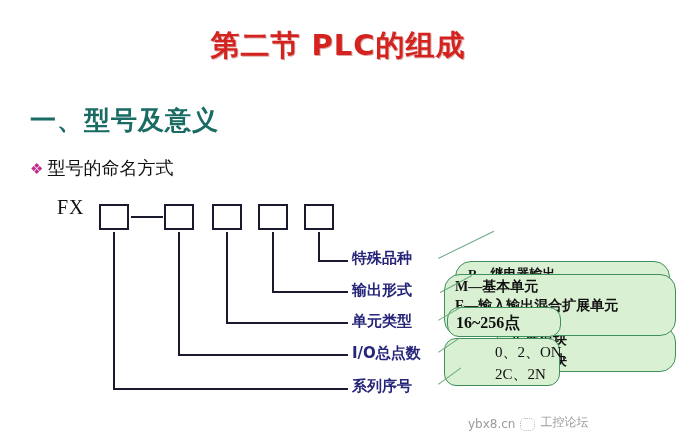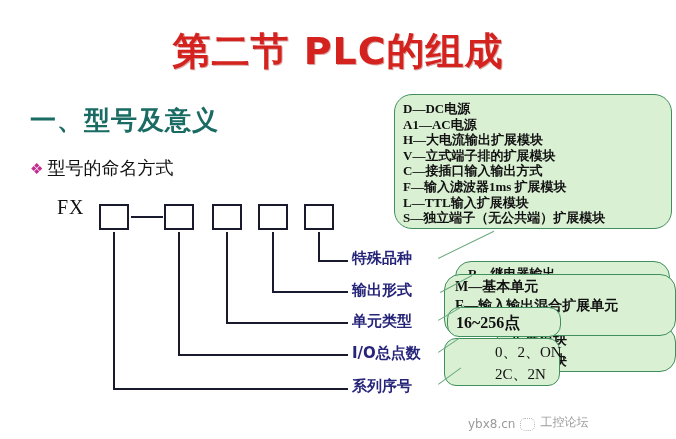--- a/index.html
+++ b/index.html
@@ -11,21 +11,21 @@
     position:relative;
   }
   .stage{position:absolute;left:0;top:0;width:676px;height:439px;}
 
   
   #title{
     position:absolute; left:0; top:26px; width:676px;
     text-align:center;
     font-family:"DejaVu Sans", sans-serif;
     font-weight:bold;
-    font-size:38px;
+    font-size:29px;
     letter-spacing:1px;
     color:#d4231e;
     text-shadow:1px 1px 0 rgba(150,0,0,.35);
   }
 
   
   #sec-heading{
     position:absolute; left:30px; top:103px;
     font-family:"DejaVu Sans", sans-serif;
     font-weight:bold;
@@ -236,30 +236,20 @@
   <div class="leader-label" id="lab2">单元类型</div>
   <div class="leader-label" id="lab1">I/O总点数</div>
   <div class="leader-label" id="lab0">系列序号</div>
 
   <div class="conn" style="left:438px;top:258px;width:62px;transform:rotate(-26deg);"></div>
   <div class="conn" style="left:440px;top:292px;width:36px;transform:rotate(-28deg);"></div>
   <div class="conn" style="left:438px;top:320px;width:30px;transform:rotate(-30deg);"></div>
   <div class="conn" style="left:438px;top:352px;width:26px;transform:rotate(-34deg);"></div>
   <div class="conn" style="left:438px;top:384px;width:28px;transform:rotate(-36deg);"></div>
 
-  <div class="green" id="green-special">
-    <div>D—DC电源</div>
-    <div>A1—AC电源</div>
-    <div>H—大电流输出扩展模块</div>
-    <div>V—立式端子排的扩展模块</div>
-    <div>C—接插口输入输出方式</div>
-    <div>F—输入滤波器1ms  扩展模块</div>
-    <div>L—TTL输入扩展模块</div>
-    <div>S—独立端子（无公共端）扩展模块</div>
-  </div>
 
   <div class="green" id="green-out">
     <div>R—继电器输出</div>
   </div>
 
   <div class="green" id="green-unit">
     <div>M—基本单元</div>
     <div>E—输入输出混合扩展单元</div>
   </div>
 

